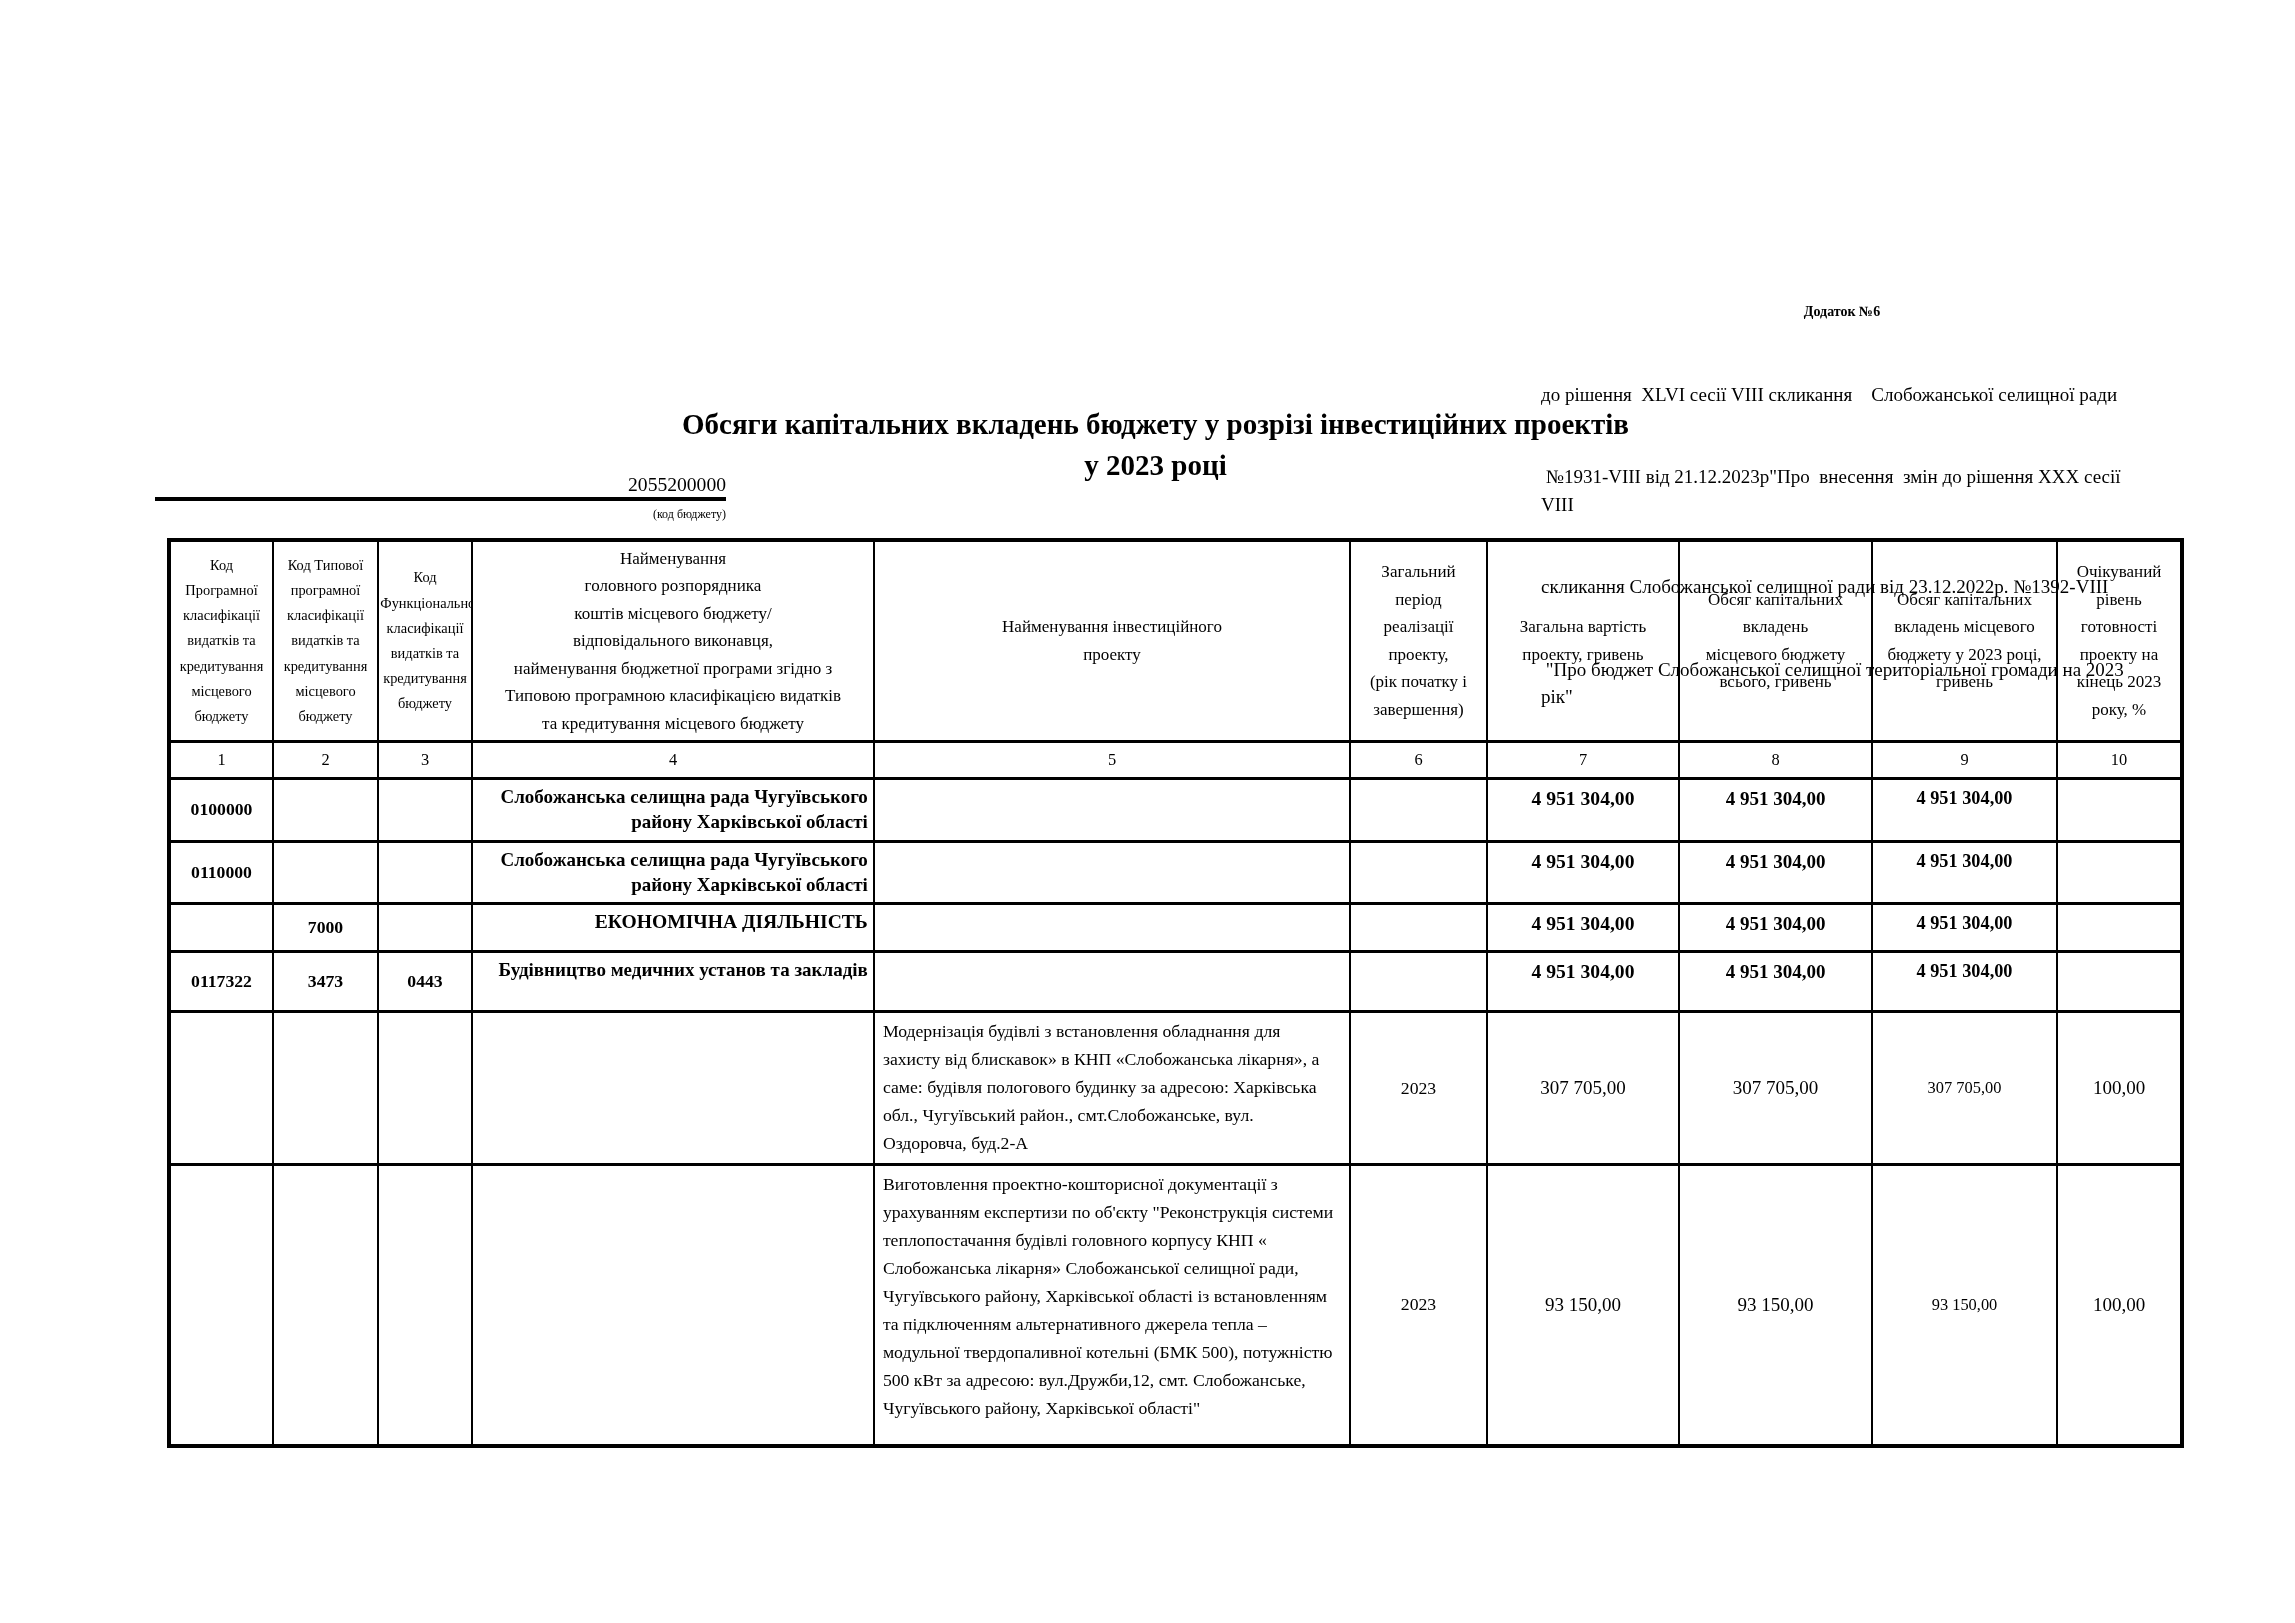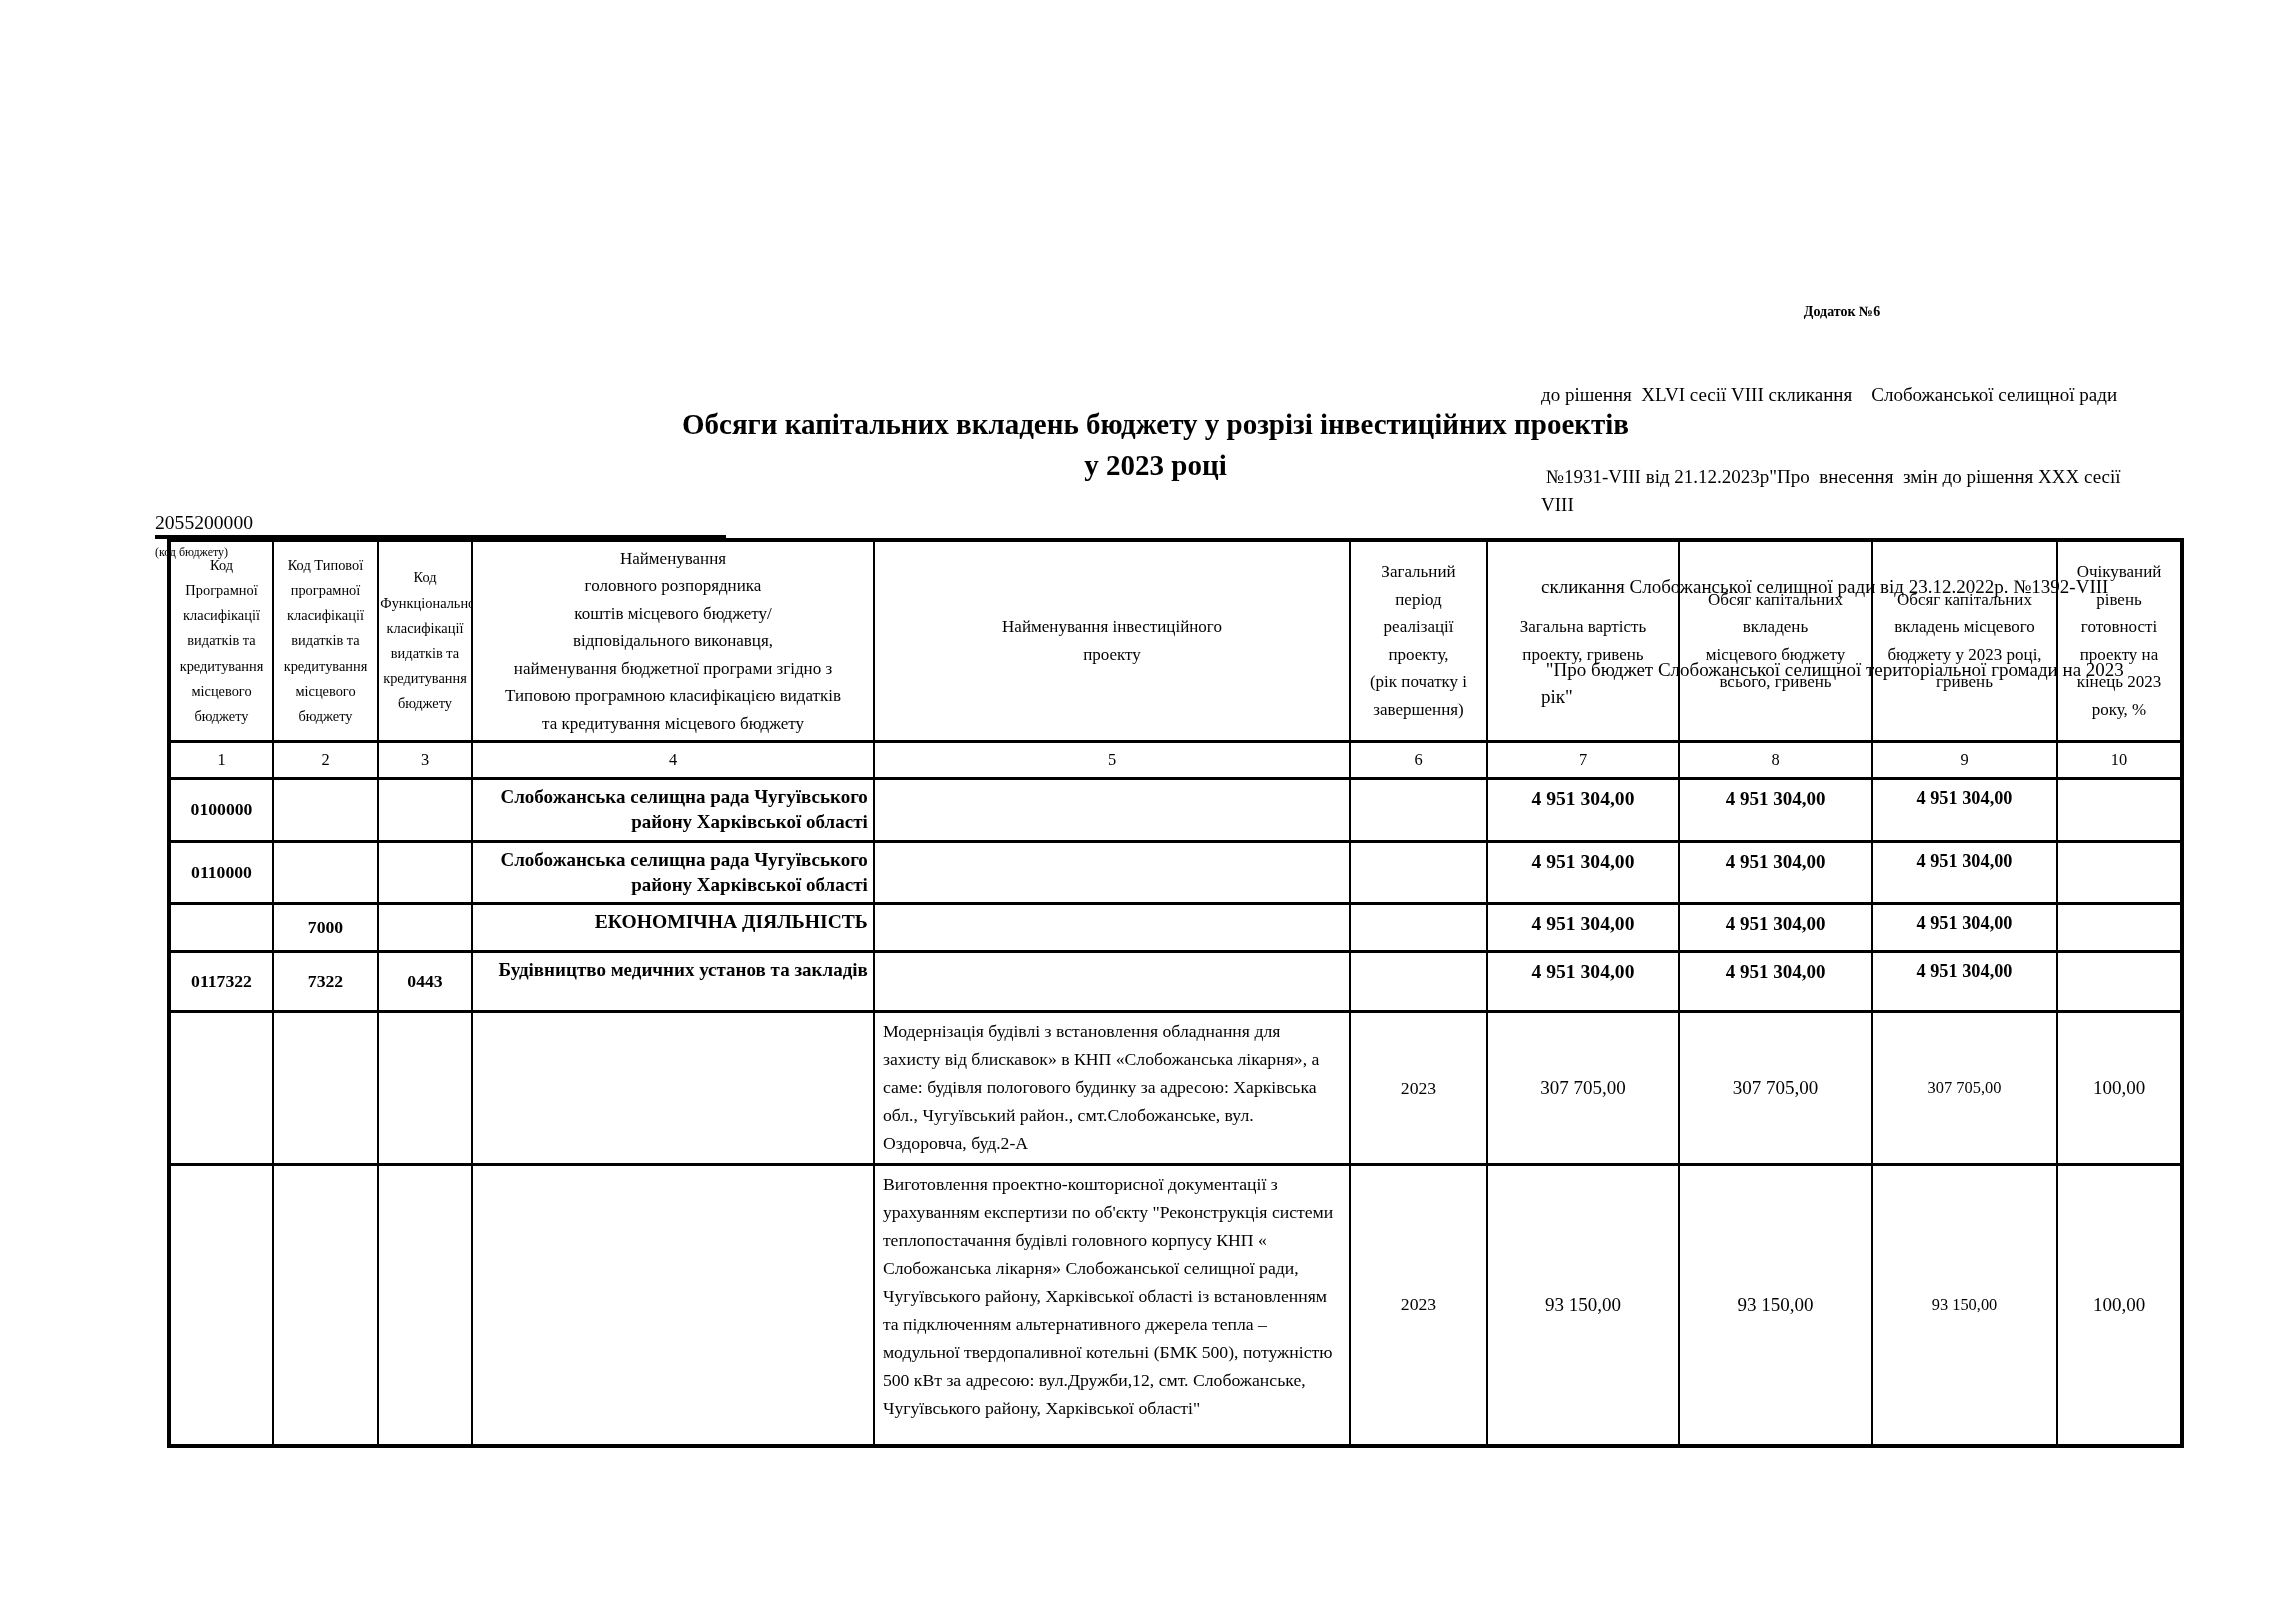--- a/index.html
+++ b/index.html
@@ -4,21 +4,21 @@
 <style>
   * { margin:0; padding:0; box-sizing:border-box; }
   html,body { width:2295px; height:1623px; background:#ffffff; }
   body { font-family:"Liberation Serif","DejaVu Serif",serif; color:#000; position:relative; }
 
   .annex { position:absolute; left:1541px; top:243px; width:602px; font-size:19px; line-height:27.5px; white-space:pre-wrap; }
   .annex .a1 { text-align:center; font-weight:bold; font-size:14px; }
 
   .doc-title { position:absolute; left:0; top:404px; width:2295px; text-align:center; font-weight:bold; font-size:29px; line-height:41px;padding-left:16px; }
 
-  .budget-code-block { position:absolute; left:155px; top:512px; width:571px; text-align:left; }
+  .budget-code-block { position:absolute; left:155px; top:474px; width:571px; text-align:right; }
   .budget-code-block .bc-value { font-size:19.6px; line-height:22px; font-weight:normal; }
   .budget-code-block .bc-line { border-bottom:4.6px solid #000; margin-top:1.3px; }
   .budget-code-block .bc-caption { font-size:12px; line-height:19.6px; margin-top:3.3px; }
 
   table.budget { position:absolute; left:167px; top:538px; width:2011px; border-collapse:collapse; table-layout:fixed; border:4.6px solid #000; }
   td { border-left:2px solid #000; border-right:2px solid #000; border-top:3.9px solid #000; border-bottom:3.9px solid #000; overflow:hidden; }
 
   tr.rh  { height:193px; }
   tr.rn  { height:37px; }
   tr.rn td { border-top:2px solid #000; }
@@ -183,21 +183,21 @@
     <td class="pname"></td>
     <td class="year"></td>
     <td class="val">4 951 304,00</td>
     <td class="val val-8">4 951 304,00</td>
     <td class="val val-9">4 951 304,00</td>
     <td class="year"></td>
   </tr>
 
   <tr class="r4">
     <td class="code">0117322</td>
-    <td class="code">7322</td>
+    <td class="code">3473</td>
     <td class="code">0443</td>
     <td class="name">Будівництво медичних установ та закладів</td>
     <td class="pname"></td>
     <td class="year"></td>
     <td class="val">4 951 304,00</td>
     <td class="val val-8">4 951 304,00</td>
     <td class="val val-9">4 951 304,00</td>
     <td class="year"></td>
   </tr>
 

